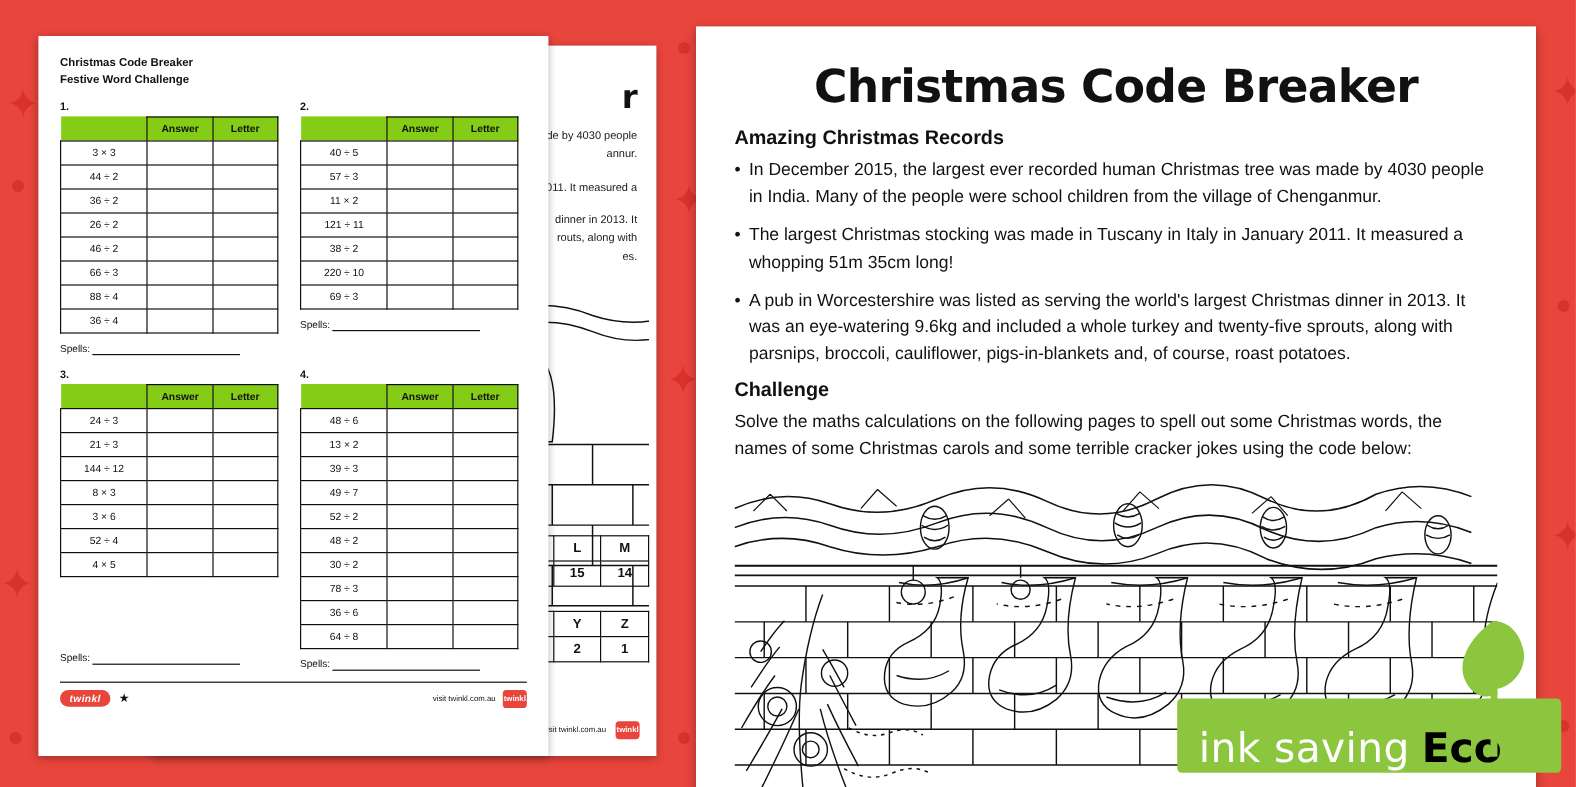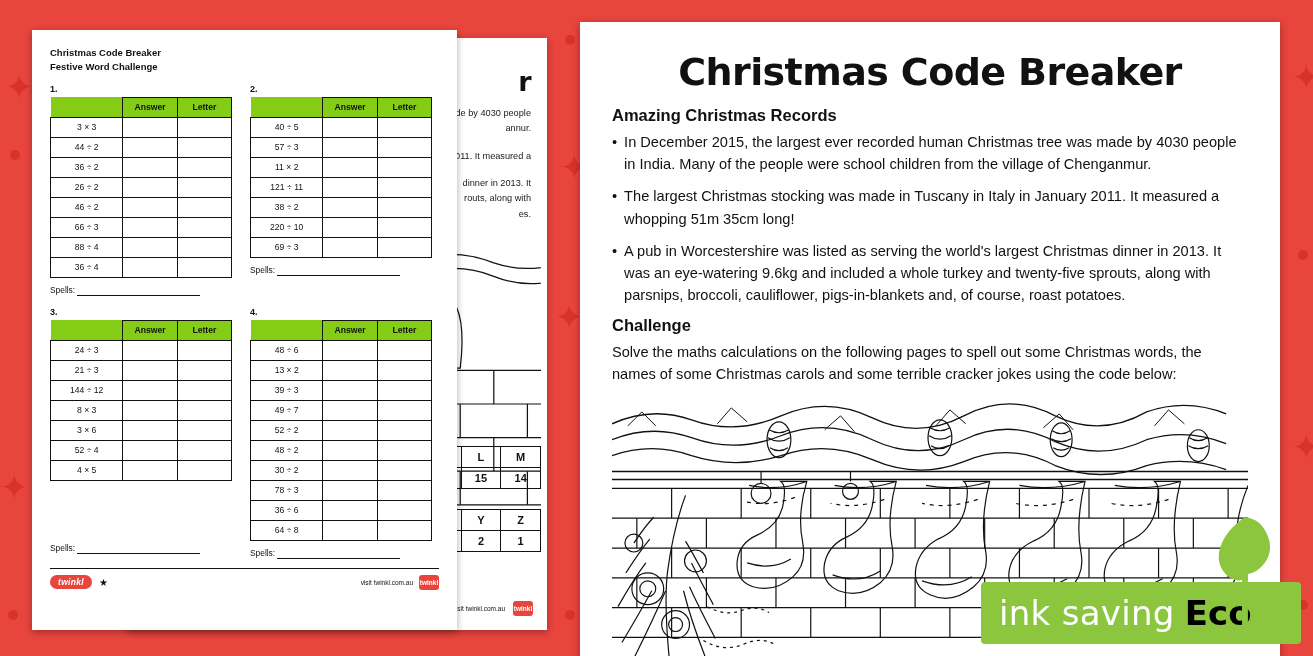--- a/index.html
+++ b/index.html
@@ -244,21 +244,21 @@
 
   
   #eco-badge {
     position: absolute;
     right: 12px; bottom: 12px;
     height: 62px;
     min-width: 320px;
     background: #8cc63f;
     border-radius: 4px;
     display: flex;
-    align-items: center;
+    align-items: flex-end;
     padding: 0 18px;
     gap: 10px;
   }
   #eco-badge .ink {
     font-family: "DejaVu Sans", sans-serif;
     color: #ffffff;
     font-size: 34px;
     font-weight: normal;
     letter-spacing: 0.3px;
   }

